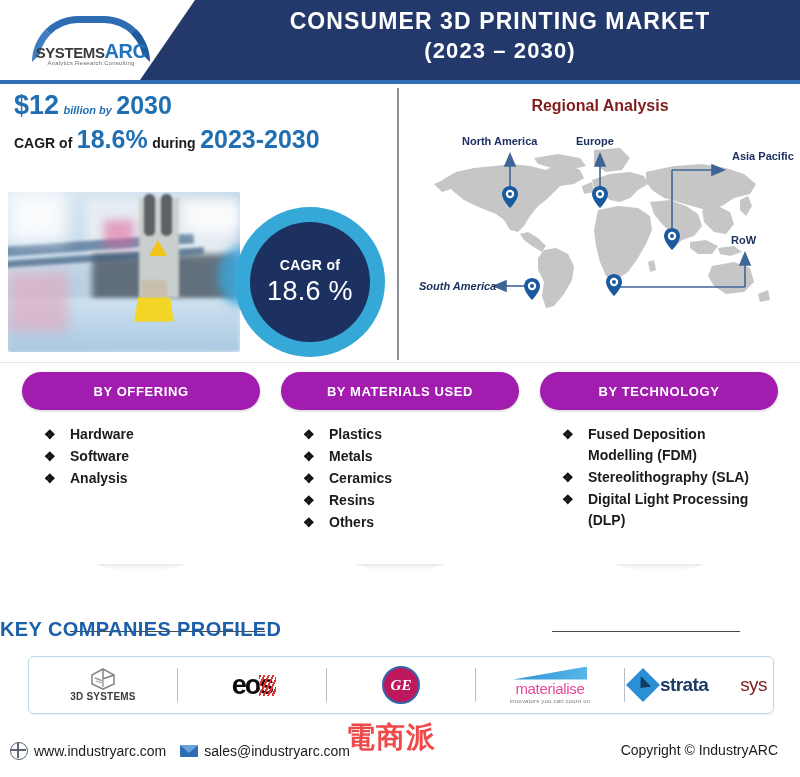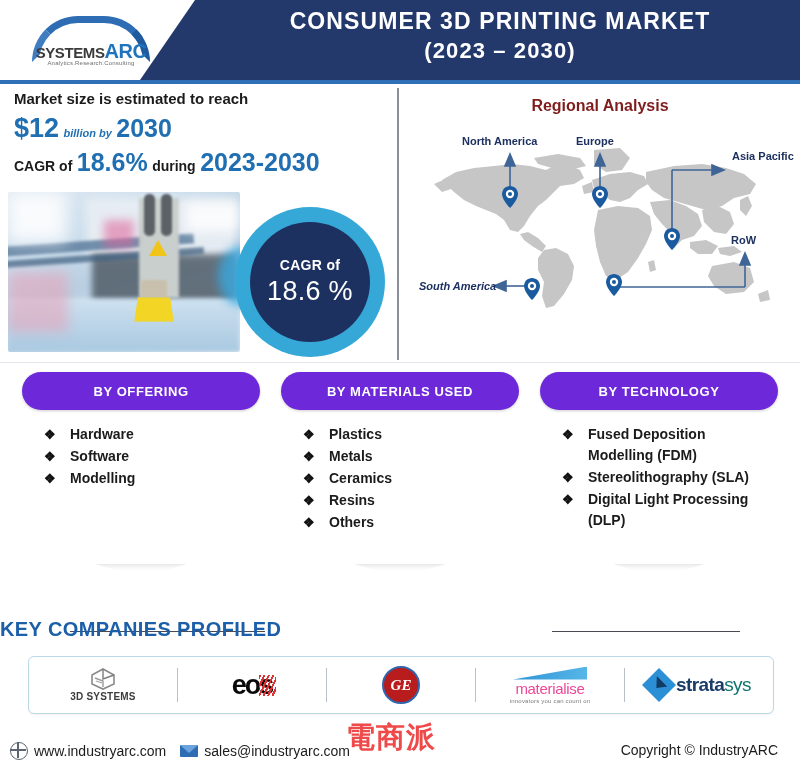--- a/index.html
+++ b/index.html
@@ -110,21 +110,21 @@
   .cat-shell{position:relative;width:100%;}
   .cat-card{
     position:absolute;left:0;top:14px;width:100%;height:178px;
     background:#ffffff;
     filter:drop-shadow(0 1px 3px rgba(0,0,0,.14));
     clip-path:polygon(0 10px, 3px 4px, 10px 0, calc(100% - 10px) 0, calc(100% - 3px) 4px, 100% 10px,
                       100% 150px, calc(100% - 8px) 158px, 50% 192px, 8px 158px, 0 150px);
   }
   .cat-head{
     position:absolute;left:0;top:0;width:100%;height:38px;border-radius:19px;
-    background:#6d28d9;color:#fff;display:flex;align-items:center;justify-content:center;
+    background:#a21caf;color:#fff;display:flex;align-items:center;justify-content:center;
     font-size:13px;font-weight:bold;letter-spacing:.6px;
     box-shadow:0 1px 3px rgba(0,0,0,.2);
   }
   .cat-list{position:absolute;left:22px;top:52px;right:10px;margin:0;padding:0;list-style:none;}
   .cat-list li{
     font-size:14px;font-weight:bold;color:#1b1b1b;line-height:21px;margin-bottom:1px;
     padding-left:26px;position:relative;
   }
   .bullet{position:absolute;left:0;top:0;color:#111;font-size:13px;}
 
@@ -144,35 +144,35 @@
   .kc-cell{flex:1;display:flex;align-items:center;justify-content:center;height:100%;position:relative;}
   .kc-sep{width:1px;height:34px;background:#b9bfc6;}
 
   
   .l-3ds{display:flex;flex-direction:column;align-items:center;gap:1px;}
   .l-3ds .mark{width:26px;height:22px;}
   .l-3ds .txt{font-size:10px;font-weight:bold;color:#3c3c3c;letter-spacing:.2px;}
   .l-eos{font-size:27px;font-weight:bold;color:#0a0a0a;letter-spacing:-2px;line-height:26px;position:relative;}
   .l-eos .stripe{position:absolute;left:27px;top:3px;width:17px;height:21px;
     background:repeating-linear-gradient(115deg,#e03030 0 2px,transparent 2px 4px);}
-  .l-ge{width:34px;height:34px;border-radius:50%;background:#b91c1c;color:#fff;
+  .l-ge{width:34px;height:34px;border-radius:50%;background:#be185d;color:#fff;
     display:flex;align-items:center;justify-content:center;font-family:"Liberation Serif",serif;
     font-style:italic;font-weight:bold;font-size:15px;border:2px solid #2f66ad;}
   .l-mat{display:flex;flex-direction:column;align-items:center;position:relative;}
   .l-mat .wedge{width:74px;height:13px;background:linear-gradient(100deg,#2e93d6,#58b7e8);
     clip-path:polygon(0 100%,100% 0,100% 100%);margin-bottom:1px;}
   .l-mat .nm{font-size:15px;color:#ec4899;letter-spacing:-.3px;line-height:15px;}
   .l-mat .sub{font-size:6px;color:#7a7a7a;letter-spacing:.2px;margin-top:2px;}
   .l-str{display:flex;align-items:center;gap:5px;}
   .l-str .dia{width:24px;height:24px;background:#2a8fd4;transform:rotate(45deg);position:relative;}
   .l-str .dia:after{content:"";position:absolute;left:4px;top:7px;width:15px;height:9px;background:#123a63;
     clip-path:polygon(0 0,100% 0,55% 100%);}
   .l-str .nm{font-size:19px;color:#1b3c66;letter-spacing:-.6px;}
   .l-str .nm b{font-weight:bold;}
-  .l-str .nm span{color:#0f766e;}
+  .l-str .nm span{color:#7f1d1d;padding-left:32px;}
 
   
   .footer{position:absolute;left:0;top:726px;width:800px;height:51px;background:#fff;}
   .footer-row{position:absolute;left:10px;top:16px;display:flex;align-items:center;gap:6px;}
   .f-item{display:flex;align-items:center;gap:6px;font-size:14px;color:#1b1b1b;}
   .globe{width:16px;height:16px;border-radius:50%;border:1.5px solid #5c6672;position:relative;}
   .globe:before{content:"";position:absolute;left:6px;top:-1.5px;width:1.5px;height:16px;background:#5c6672;}
   .globe:after{content:"";position:absolute;left:-1.5px;top:6px;width:16px;height:1.5px;background:#5c6672;}
   .env{width:18px;height:12px;background:#2e6db4;position:relative;border-radius:1px;}
   .env:after{content:"";position:absolute;left:0;top:0;width:0;height:0;
@@ -197,21 +197,20 @@
     <div class="logo">
       <div class="logo-arc"></div>
       <div class="logo-word">
         <span class="ind">SYSTEMS</span><span class="arc">ARC</span>
       </div>
       <div class="logo-tag">Analytics.Research.Consulting</div>
     </div>
   </div>
 
   <div class="stats">
-    <div class="stat-line1">Market size is estimated to reach</div>
     <div class="stat-line2">
       <span class="big">$12</span>
       <span class="mid">billion by</span>
       <span class="yr">2030</span>
     </div>
     <div class="stat-line3">
       <span class="lbl">CAGR of</span>
       <span class="pct">18.6%</span>
       <span class="dur">during</span>
       <span class="rng">2023-2030</span>
@@ -353,21 +352,21 @@
     </div>
   </div>
 
   <div class="cat" style="left:22px;width:238px;">
     <div class="cat-shell" style="height:200px;">
       <div class="cat-card"></div>
       <div class="cat-head">BY OFFERING</div>
       <ul class="cat-list">
         <li><span class="bullet">❖</span><span>Hardware</span></li>
         <li><span class="bullet">❖</span><span>Software</span></li>
-        <li><span class="bullet">❖</span><span>Modelling</span></li>
+        <li><span class="bullet">❖</span><span>Analysis</span></li>
       </ul>
     </div>
   </div>
 
   <div class="cat" style="left:281px;width:238px;">
     <div class="cat-shell" style="height:200px;">
       <div class="cat-card"></div>
       <div class="cat-head">BY MATERIALS  USED</div>
       <ul class="cat-list">
         <li><span class="bullet">❖</span><span>Plastics</span></li>

